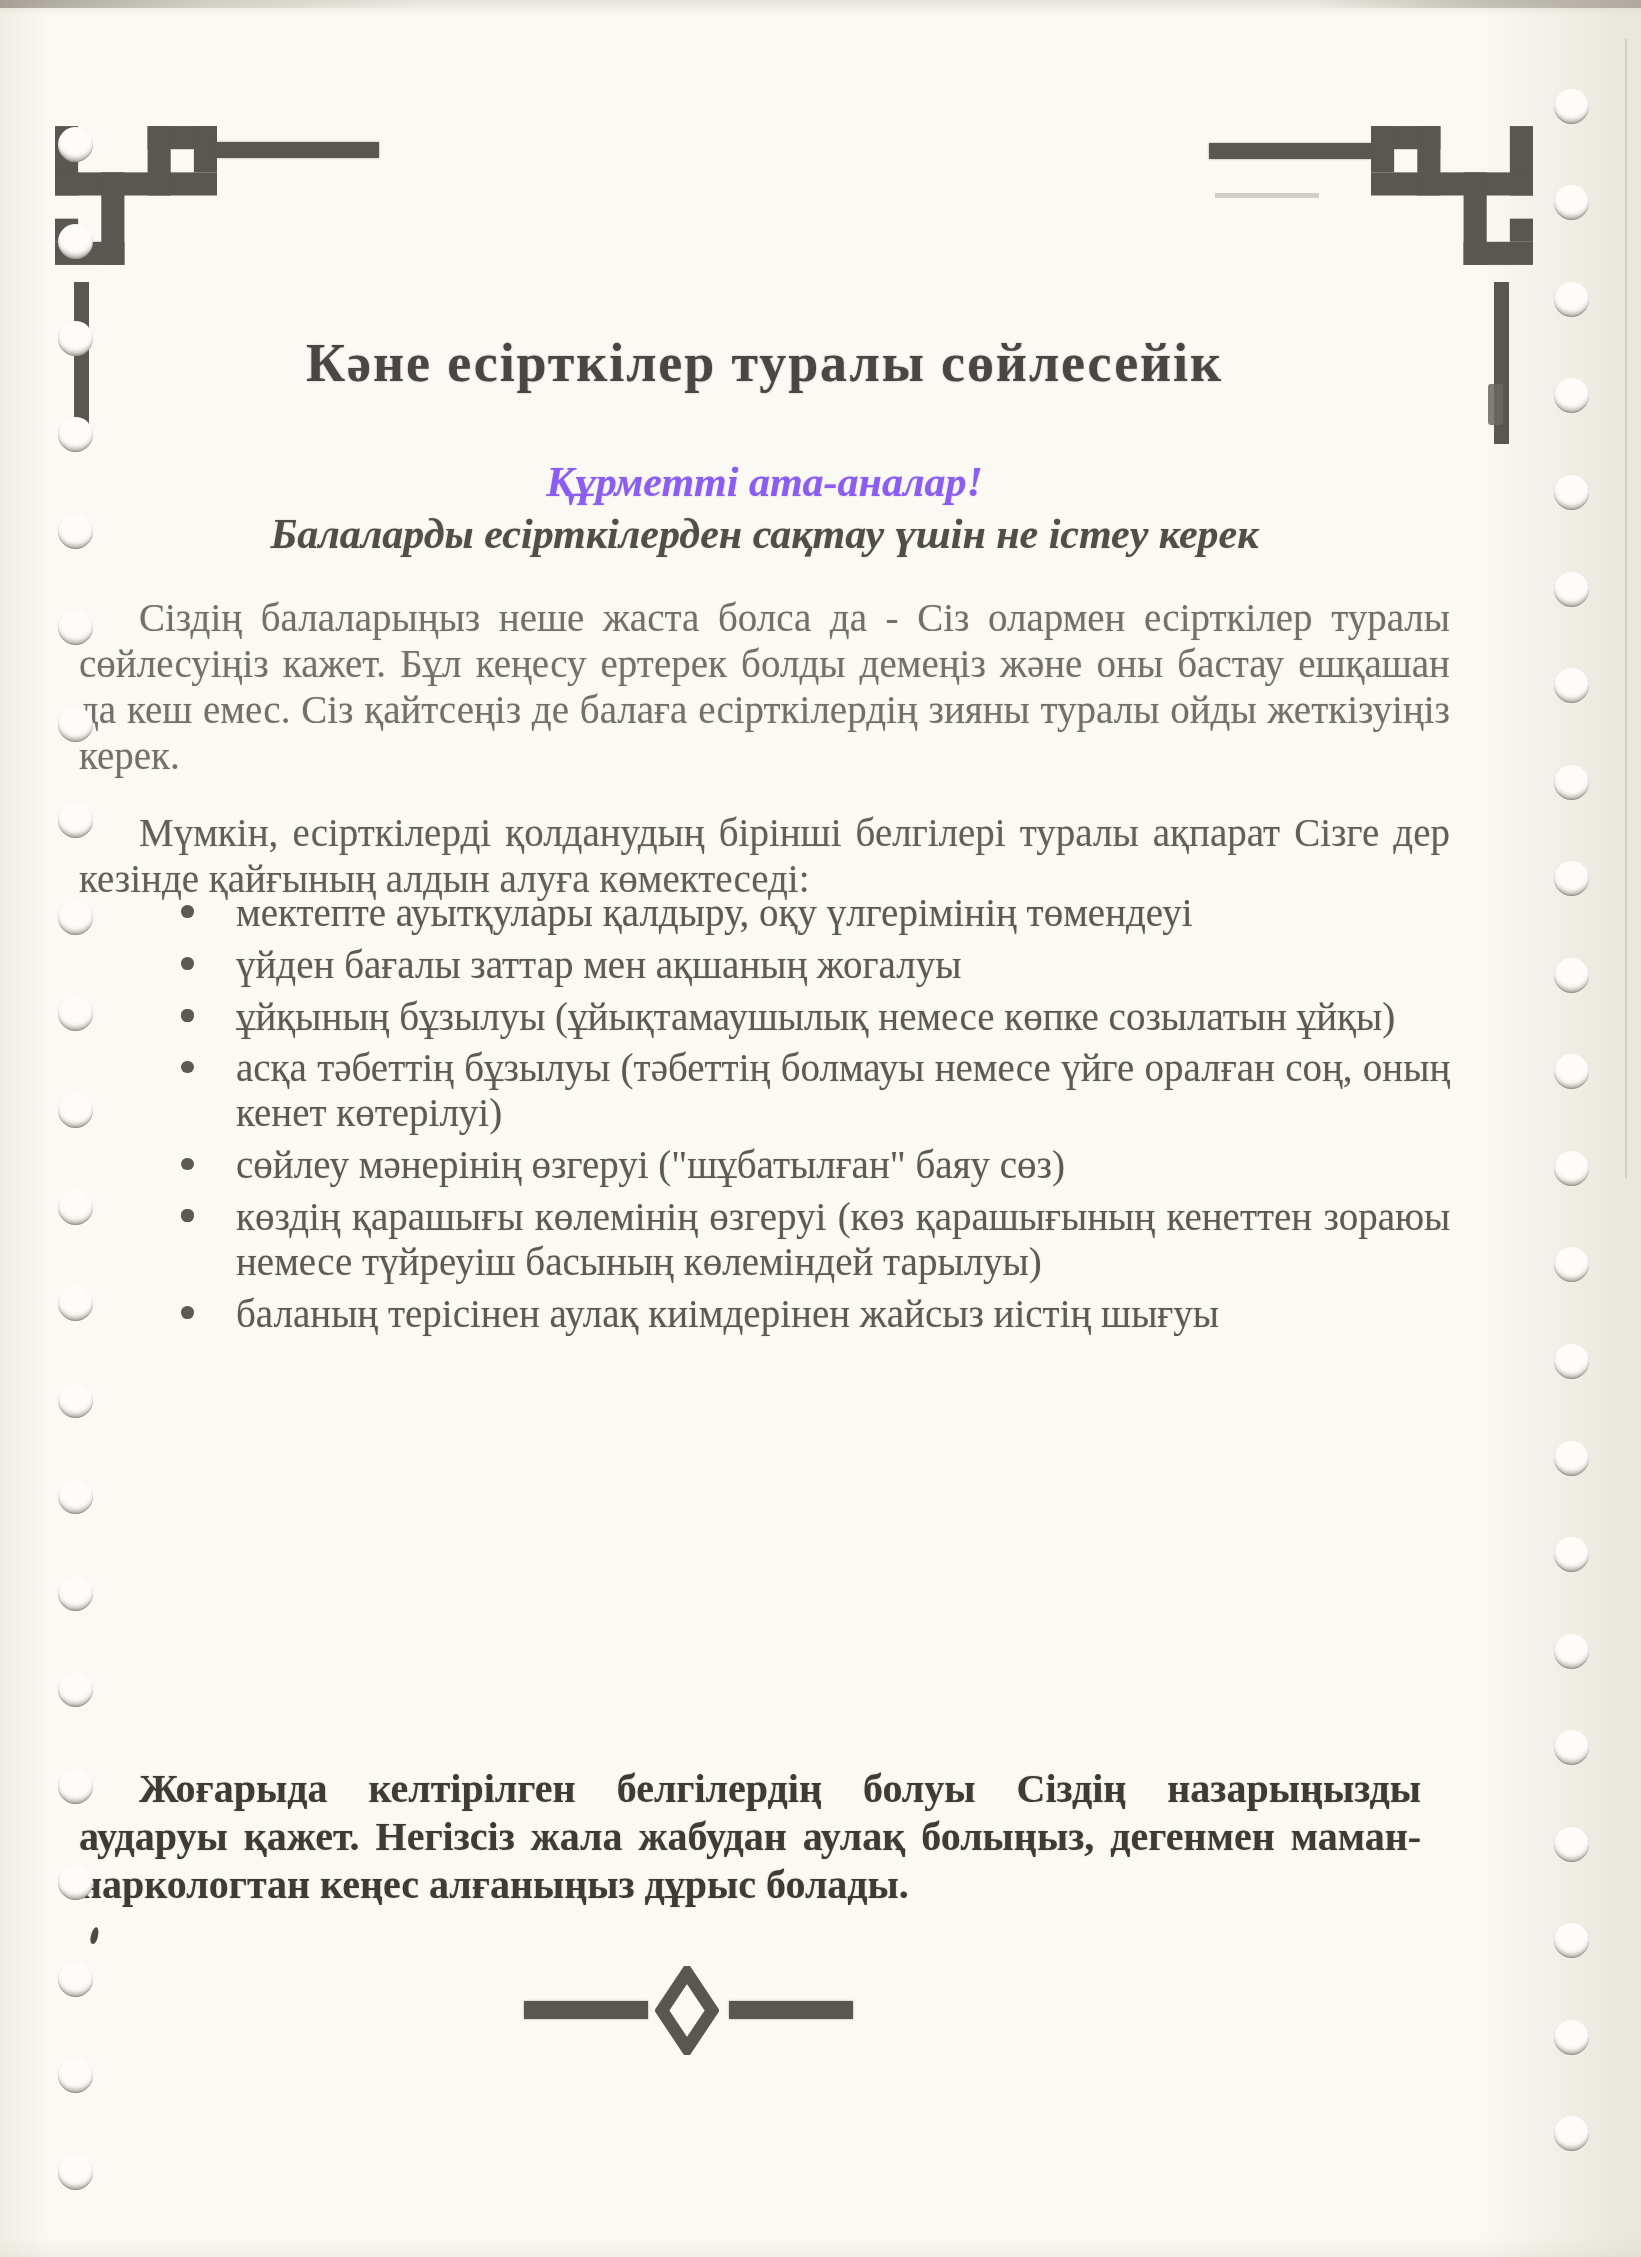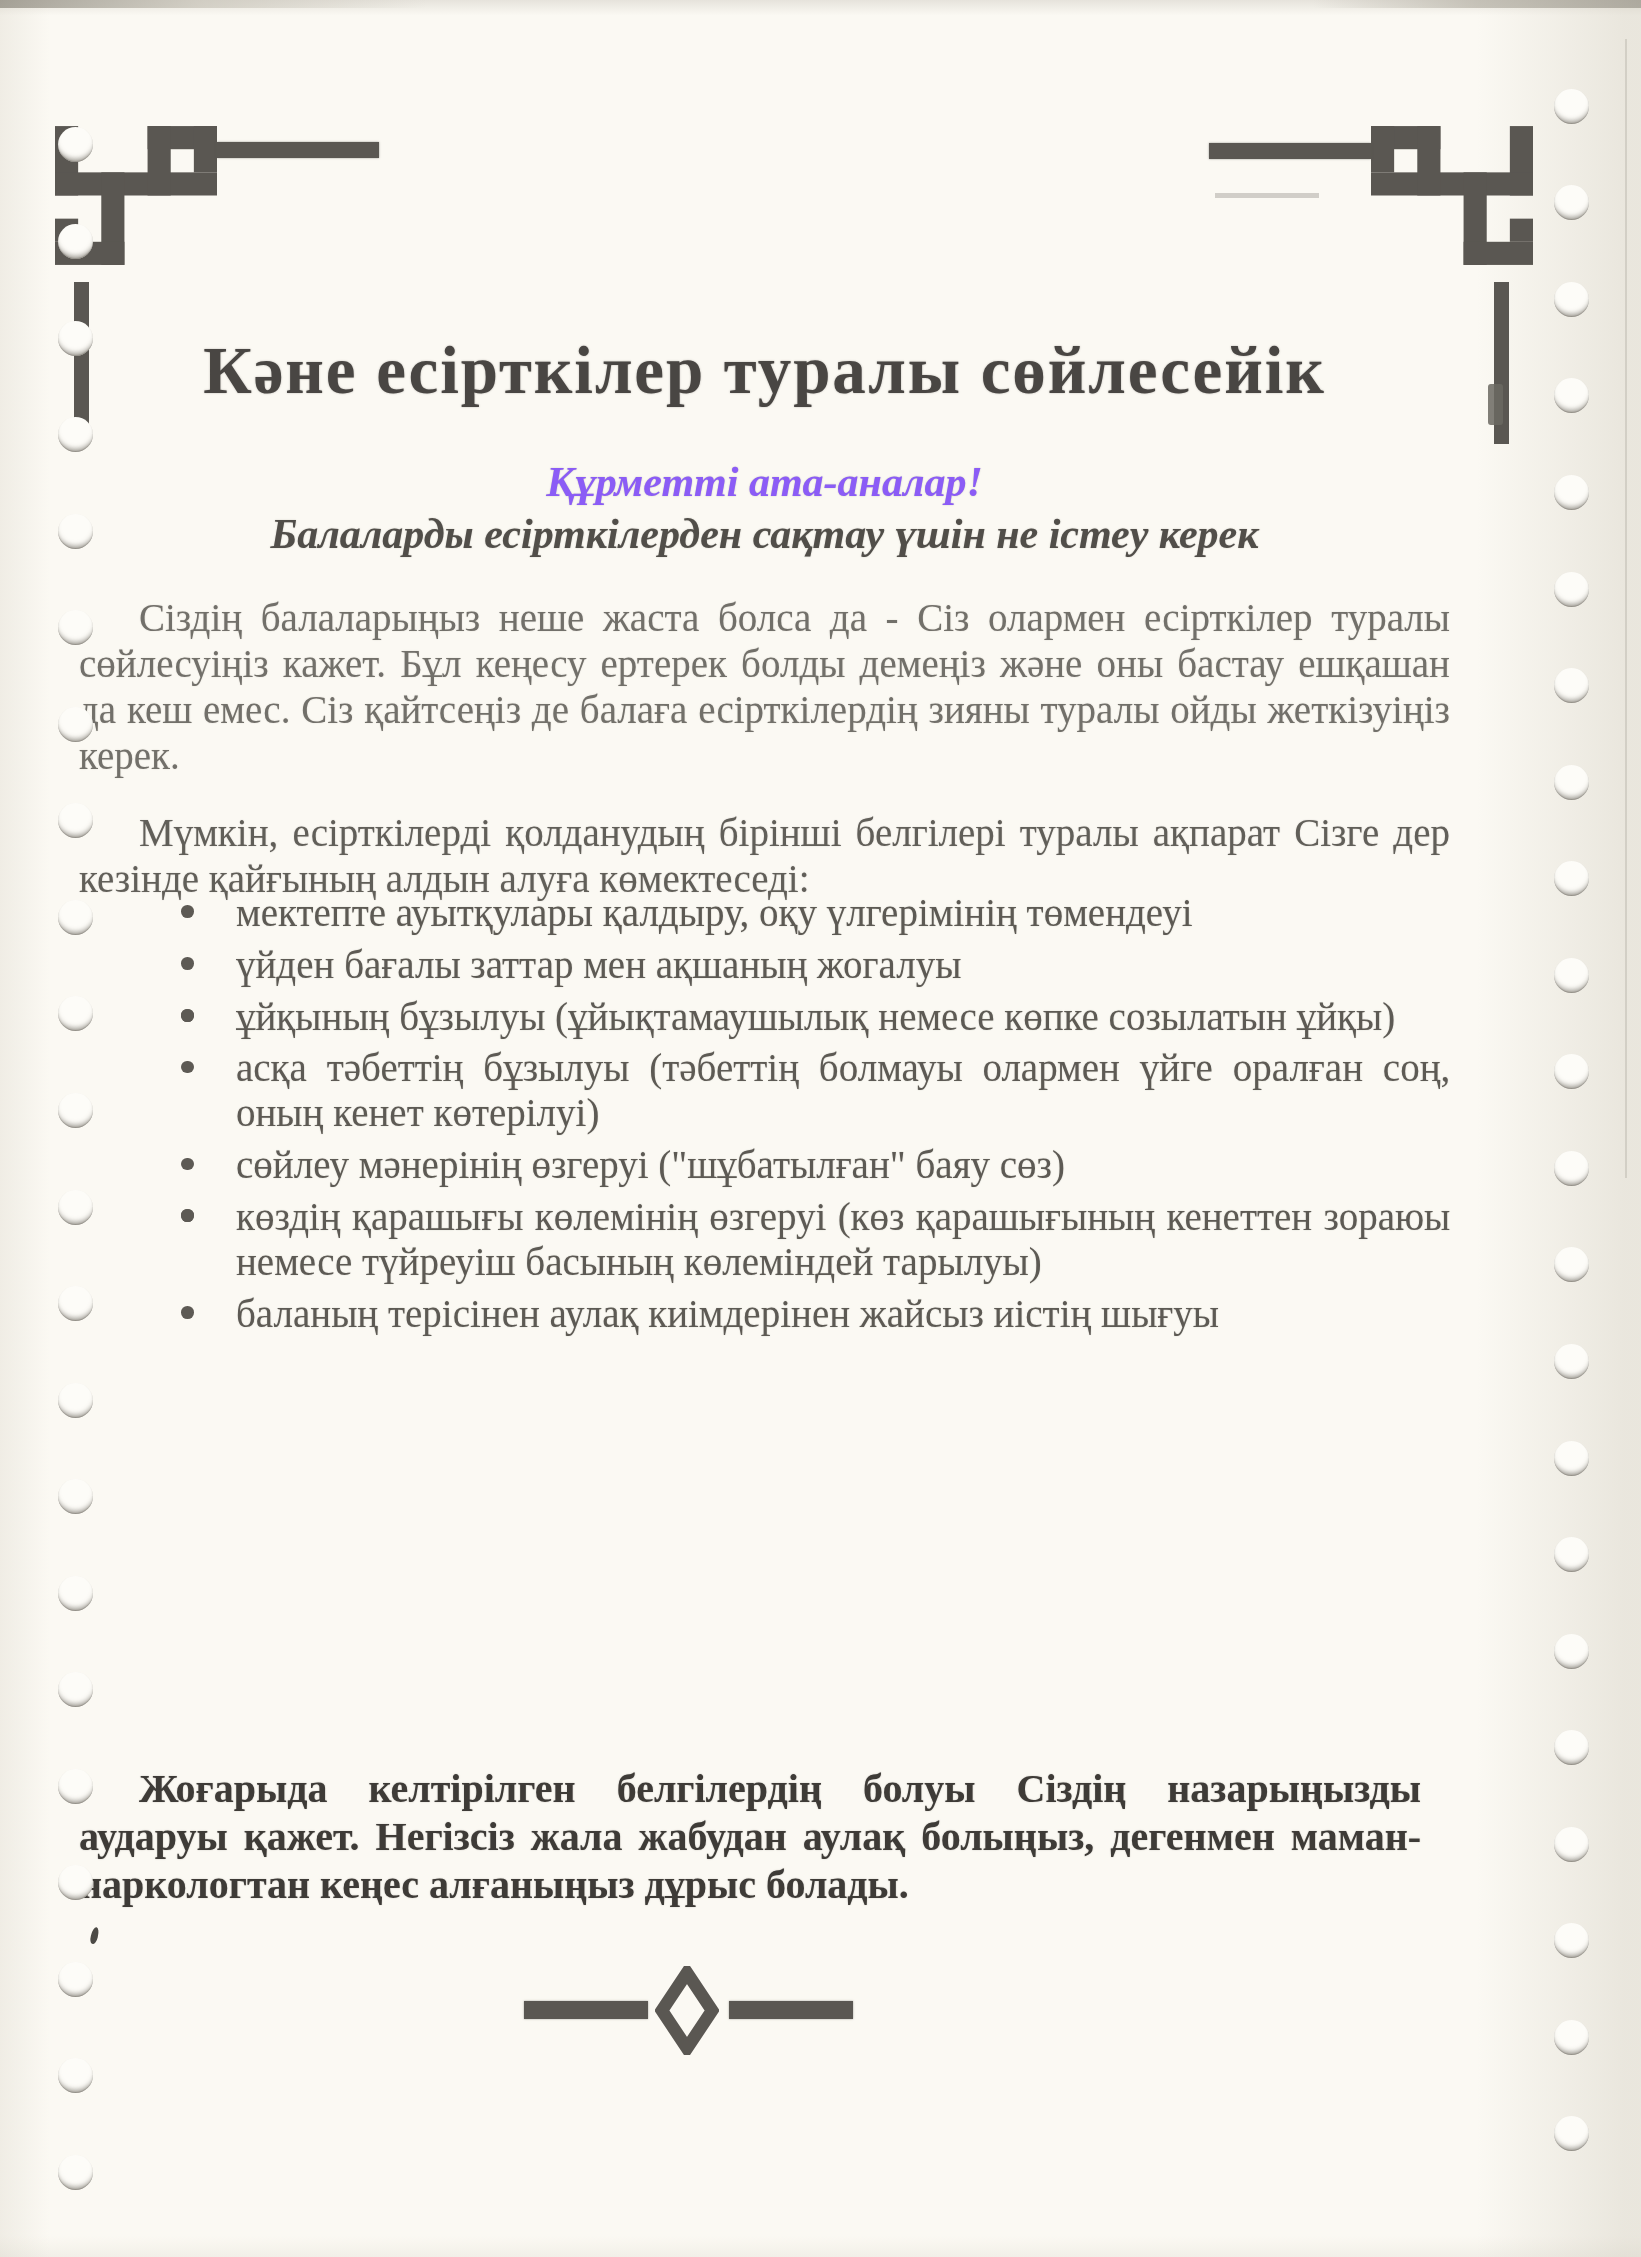--- a/index.html
+++ b/index.html
@@ -24,21 +24,21 @@
   .right-edge-line{position:absolute;left:1625px;top:39px;width:1.9px;height:1139px;background:rgba(150,146,136,.28);z-index:1;}
 
   
   .ornament{position:absolute;color:var(--ornament-color,#5a5752);z-index:1;}
   .rule{position:absolute;background:var(--ornament-color,#5a5752);z-index:1;}
   .rule-rough{box-shadow:0 0 1.9px rgba(90,87,82,.6);}
 
   
   .tblock{position:absolute;left:79px;width:1371px;z-index:1;}
   .page-title{
-    top:334px;text-align:center;font-size:67px;font-weight:bold;letter-spacing:1.9px;
+    top:334px;text-align:center;font-size:54px;font-weight:bold;letter-spacing:1.9px;
     color:var(--title-ink-color,#494643);text-shadow:0 0 1.9px rgba(95,92,86,.45);
     line-height:1.1;
   }
   .greeting{top:458px;text-align:center;font-size:42px;font-weight:bold;font-style:italic;color:#8b5cf6;text-shadow:0 0 1.4px rgba(95,92,86,.4);}
   .subtitle{top:510px;text-align:center;font-size:42px;font-weight:bold;font-style:italic;color:#514e49;text-shadow:0 0 1.4px rgba(95,92,86,.4);}
   .body-par{
     font-size:39px;line-height:46px;text-align:justify;text-indent:60px;
     text-shadow:0 0 1.4px rgba(110,106,98,.35);
   }
   .intro-par{top:595px;opacity:.82;font-family:Liberation Serif, serif;}
@@ -125,21 +125,21 @@
 <div class="tblock subtitle">Балаларды есірткілерден сақтау үшін не істеу керек</div>
 
 <div class="tblock body-par intro-par">Сіздің балаларыңыз неше жаста болса да - Сіз олармен есірткілер туралы сөйлесуіңіз кажет. Бұл кеңесу ертерек болды демеңіз және оны бастау ешқашан да кеш емес. Сіз қайтсеңіз де балаға есірткілердің зияны туралы ойды жеткізуіңіз керек.</div>
 <div class="tblock body-par signs-par">Мүмкін, есірткілерді қолданудың бірінші белгілері туралы ақпарат Сізге дер кезінде қайғының алдын алуға көмектеседі:</div>
 
 <ul class="tblock signs-list">
   <li><span class="bullet"></span><span>мектепте ауытқулары қалдыру, оқу үлгерімінің төмендеуі</span></li>
   <li><span class="bullet"></span><span>үйден бағалы заттар мен ақшаның жогалуы</span></li>
   <li><span class="bullet"></span></li>
   <li><span class="bullet"></span><span>ұйқының бұзылуы (ұйықтамаушылық немесе көпке созылатын ұйқы)</span></li>
-  <li><span class="bullet"></span><span>асқа тәбеттің бұзылуы (тәбеттің болмауы олармен үйге оралған соң, оның кенет көтерілуі)</span></li>
+  <li><span class="bullet"></span><span>асқа тәбеттің бұзылуы (тәбеттің болмауы немесе үйге оралған соң, оның кенет көтерілуі)</span></li>
   <li><span class="bullet"></span><span>сөйлеу мәнерінің өзгеруі ("шұбатылған" баяу сөз)</span></li>
   <li><span class="bullet"></span></li>
   <li><span class="bullet"></span><span>көздің қарашығы көлемінің өзгеруі (көз қарашығының кенеттен зораюы немесе түйреуіш басының көлеміндей тарылуы)</span></li>
   <li><span class="bullet"></span><span>баланың терісінен аулақ киімдерінен жайсыз иістің шығуы</span></li>
 </ul>
 
 <div class="tblock body-par closing-par">Жоғарыда келтірілген белгілердің болуы Сіздің назарыңызды аударуы қажет. Негізсіз жала жабудан аулақ болыңыз, дегенмен маман-наркологтан кеңес алғаныңыз дұрыс болады.</div>
 
 <div class="divider">
   <div class="bar left"></div>

